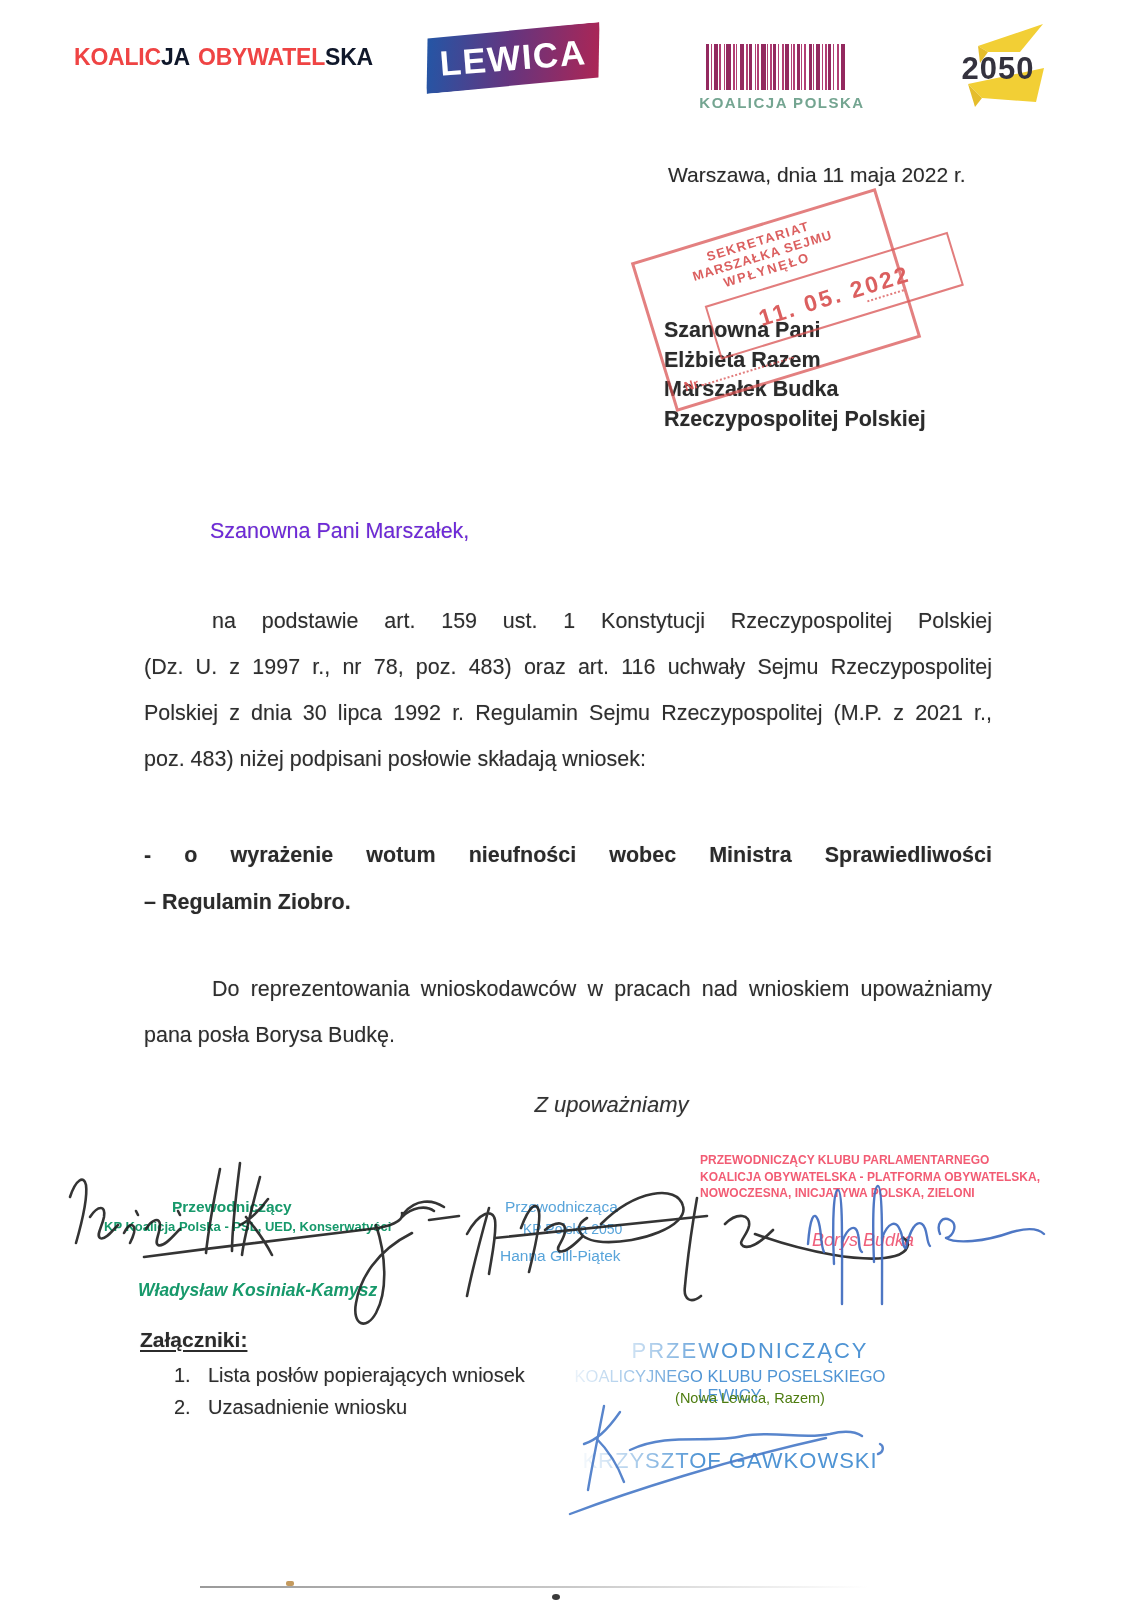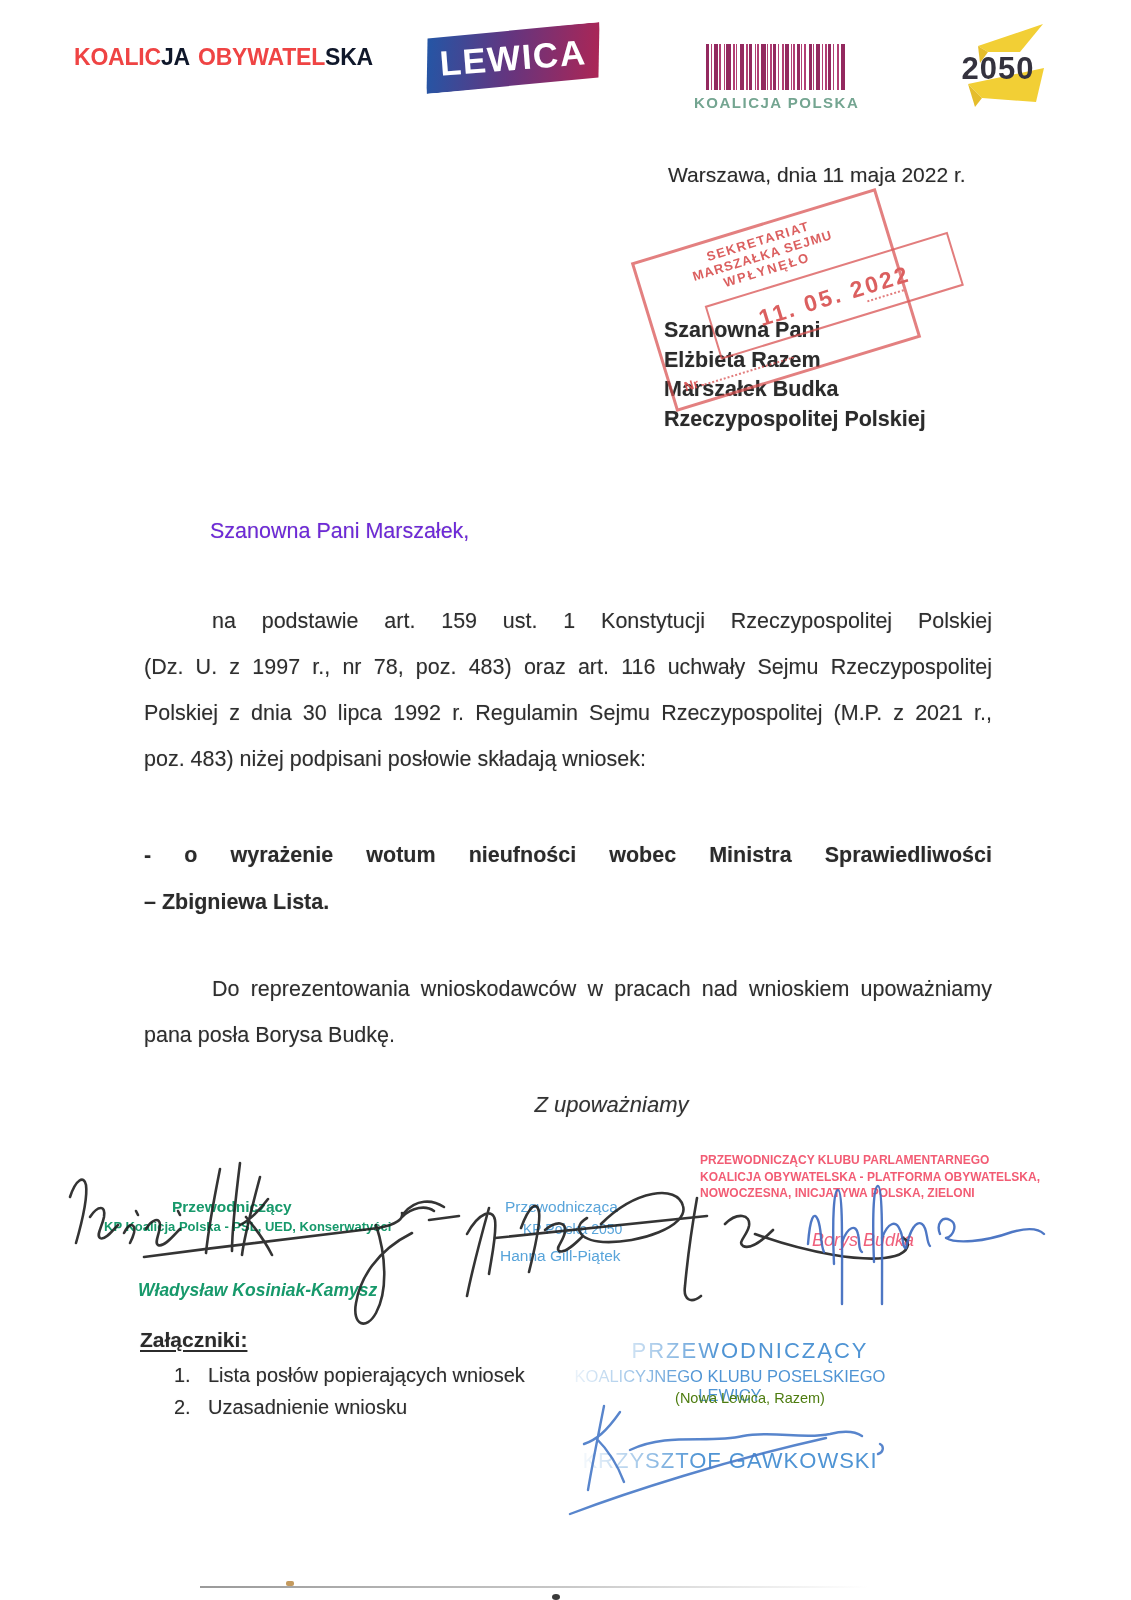--- a/index.html
+++ b/index.html
@@ -12,21 +12,21 @@
   .ko-logo{left:74px;top:44px;font-size:23px;font-weight:bold;letter-spacing:-0.2px;white-space:nowrap;}
   .ko-red{color:#ef4444;} .ko-dark{color:#0f172a;} .ko-sp{display:inline-block;width:8px;}
   .lewica{left:424px;top:29px;width:178px;height:58px;transform:rotate(-4.5deg);
           background:linear-gradient(100deg,#2058a8 0%,#64357f 48%,#b02553 100%);
           clip-path:polygon(3% 5%,100% 0,97% 95%,0 100%);
           display:flex;align-items:center;justify-content:center;
           color:#fff;font-size:35px;font-weight:bold;letter-spacing:1.5px;}
   .barcode{left:706px;top:44px;width:152px;height:46px;white-space:nowrap;overflow:hidden;}
   .bar{display:inline-block;height:100%;background:#b23f74;vertical-align:top;}
   .bar-d{background:#93295f;}
-  .kp-caption{left:694px;top:94px;width:176px;font-size:15px;font-weight:bold;
+  .kp-caption{left:694px;top:94px;width:176px;text-align:center;font-size:15px;font-weight:bold;
               color:#74a591;letter-spacing:1.5px;}
   .logo2050{left:948px;top:18px;width:100px;height:100px;}
   .logo2050 svg{position:absolute;left:0;top:0;}
   .t2050{position:absolute;left:0;top:33px;width:100%;text-align:center;font-size:31px;
          font-weight:bold;color:#34323e;letter-spacing:1px;}
 
   
   .dateline{left:668px;top:163px;font-size:21px;color:#2b2b2b;}
   .recipient{left:664px;top:316px;font-size:21.5px;font-weight:bold;line-height:29.5px;color:#2b2b2b;z-index:1;}
 
@@ -137,21 +137,21 @@
 
   <div class="abs para p1 doc">
     <div class="jl ind">na podstawie art. 159 ust. 1 Konstytucji Rzeczypospolitej Polskiej</div>
     <div class="jl">(Dz. U. z 1997 r., nr 78, poz. 483) oraz art. 116 uchwały Sejmu Rzeczypospolitej</div>
     <div class="jl">Polskiej z dnia 30 lipca 1992 r. Regulamin Sejmu Rzeczypospolitej (M.P. z 2021 r.,</div>
     <div>poz. 483) niżej podpisani posłowie składają wniosek:</div>
   </div>
 
   <div class="abs para demand doc">
     <div class="jl">- o wyrażenie wotum nieufności wobec Ministra Sprawiedliwości</div>
-    <div>– Zbigniewa Lista.</div>
+    <div>– Regulamin Ziobro.</div>
   </div>
 
   <div class="abs para p2 doc">
     <div class="jl ind">Do reprezentowania wnioskodawców w pracach nad wnioskiem upoważniamy</div>
     <div>pana posła Borysa Budkę.</div>
   </div>
 
   <div class="abs closing doc">Z upoważniamy</div>
 
   <div class="abs grn g-role">Przewodniczący</div>

